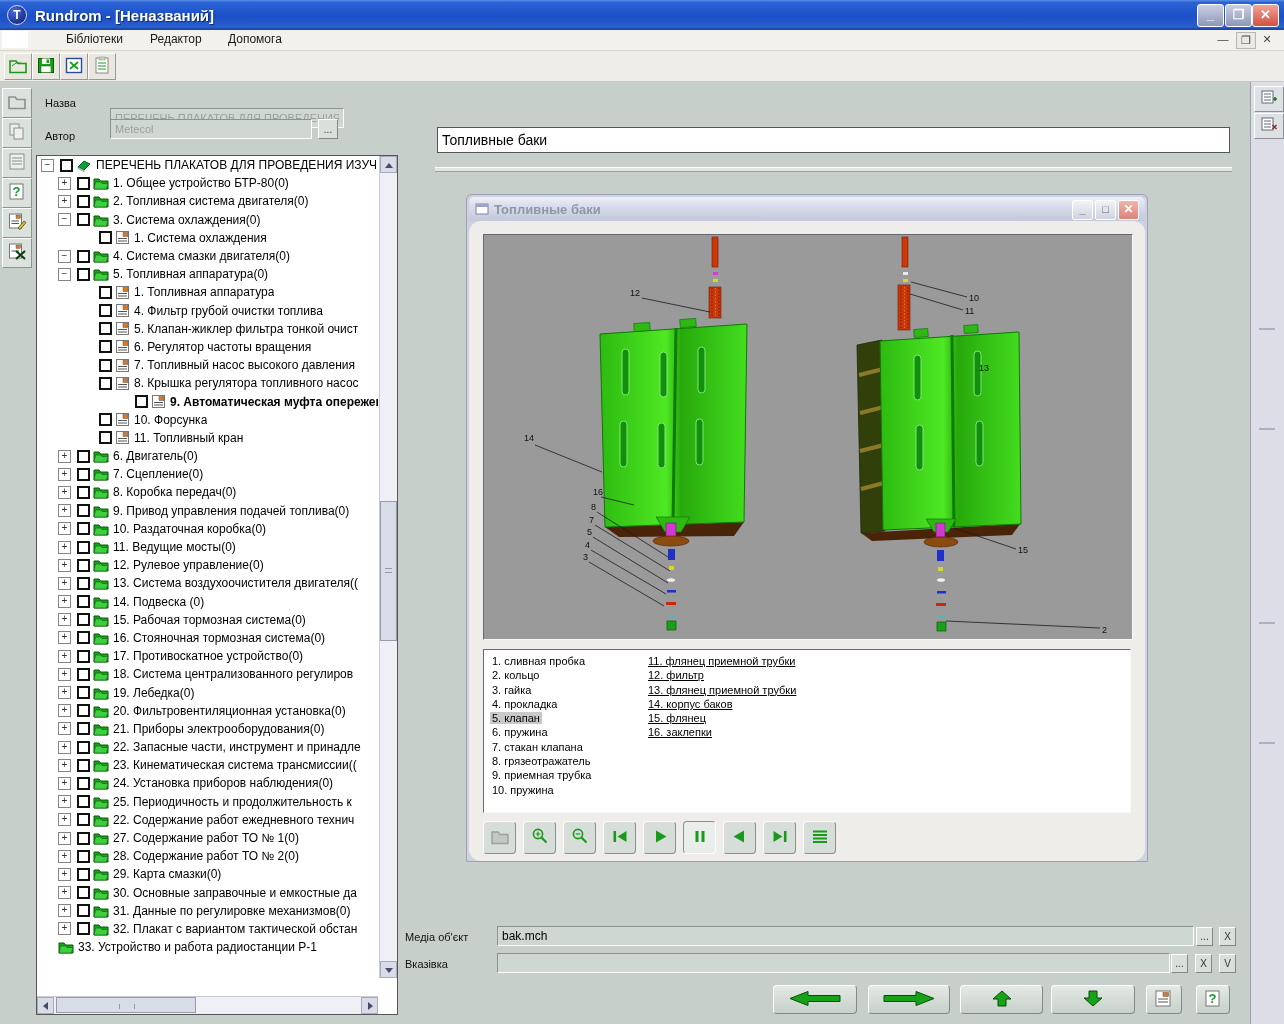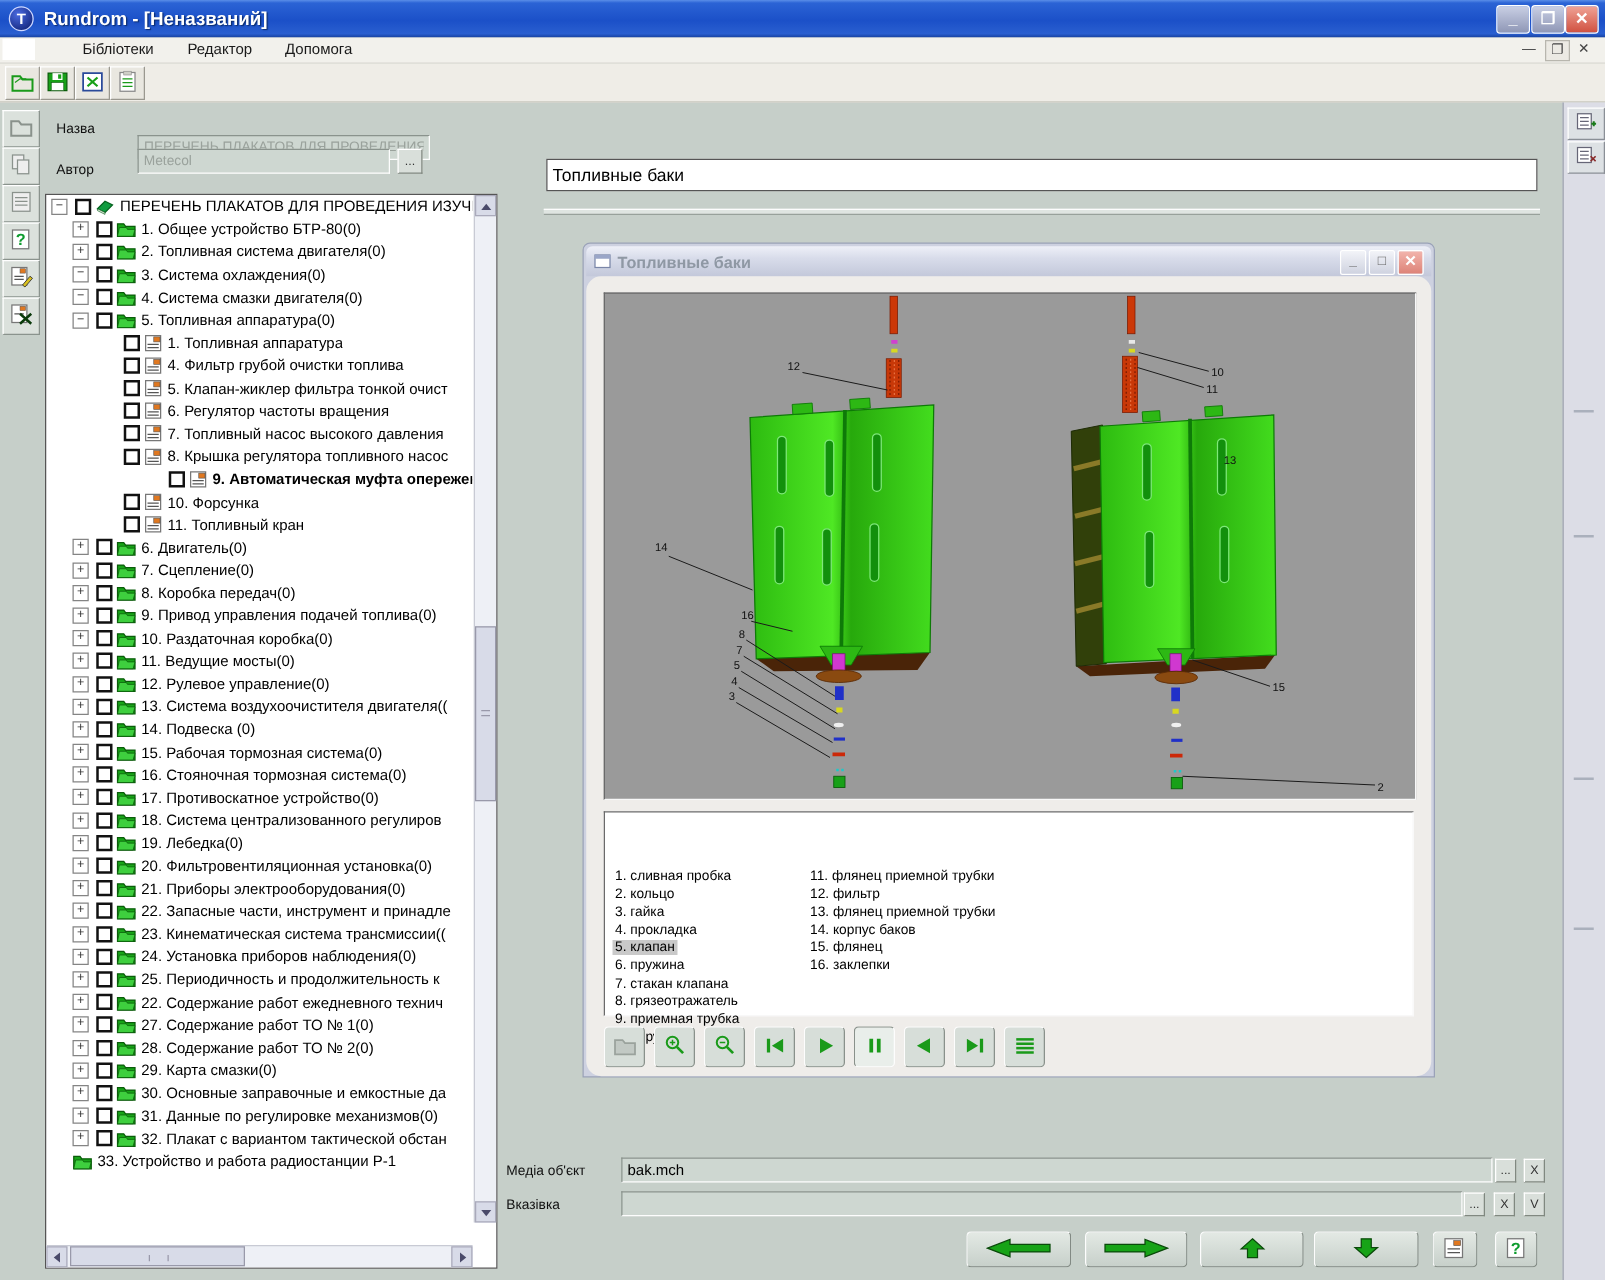--- a/index.html
+++ b/index.html
@@ -73,21 +73,21 @@
   .cwbtn{position:absolute;top:3px;width:19px;height:18px;border:1px solid #fff;border-radius:2px;
     text-align:center;line-height:16px;font-size:11px;font-weight:bold;color:#666;
     background:linear-gradient(180deg,#f2f3f8,#cfd3e0);}
   .cwbtn.close{background:linear-gradient(180deg,#f2b4ac,#dd8378);color:#fff;font-size:12px;}
   .childbody{position:absolute;left:2px;top:26px;right:2px;bottom:0;background:#efedea;border-radius:12px;}
 
   .imgpanel{position:absolute;left:14px;top:13px;width:648px;height:404px;background:#9a9a9a;
     border:1px solid;border-color:#6a6a6a #f8f8f8 #f8f8f8 #6a6a6a;}
   .partspanel{position:absolute;left:14px;top:428px;width:646px;height:162px;background:#fff;
     border:1px solid;border-color:#6a6a6a #f8f8f8 #f8f8f8 #6a6a6a;font-size:11px;color:#000;}
-  .pcol{position:absolute;top:4px;margin-top:40px;}
+  .pcol{position:absolute;top:4px;}
   .pline{height:14.3px;line-height:14.3px;white-space:nowrap;}
   .pline span{padding:0 2px;}
   .pline.sel span{background:#c9c9c9;}
 
   .vtoolbar{position:absolute;left:14px;top:600px;height:34px;}
   .vbtn{position:absolute;top:0;width:31px;height:31px;border-radius:4px;background:#d7ded9;
     border:1px solid;border-color:#fdfdfd #89918b #89918b #fdfdfd;}
   .vbtn.pressed{background:#e9eeea;border-color:#89918b #fdfdfd #fdfdfd #89918b;}
   .vbtn svg{display:block;margin:5px auto;}
 
@@ -249,20 +249,32 @@
         <div class="trow" style="padding-left: 21px;">
           <span class="exp">−</span>
           <span class="cb"></span>
           <span class="ticon">
             <svg width="16" height="14">
               <path d="M1 3 L6 3 L7.5 5 L15 5 L15 13 L1 13 Z" fill="#17a317" stroke="#0a5c0a"></path>
               <path d="M2.5 6 L8 6 L9 7.5 L15 7.5 L13.5 13 L1 13 Z" fill="#3ecf3e" stroke="#0a5c0a" stroke-width="0.6"></path>
             </svg>
           </span>
           <span class="tlabel">3. Система охлаждения(0)</span>
+        </div>
+        <div class="trow" style="padding-left: 62px;">
+          <span class="cb"></span>
+          <span class="ticon">
+            <svg width="15" height="15">
+              <rect x="1.5" y="1.5" width="12" height="12" fill="#fff" stroke="#777"></rect>
+              <rect x="8" y="2.5" width="5" height="4" fill="#e07820" stroke="#555" stroke-width="0.5"></rect>
+              <line x1="3" y1="8.5" x2="12" y2="8.5" stroke="#555"></line>
+              <line x1="3" y1="11" x2="12" y2="11" stroke="#555"></line>
+            </svg>
+          </span>
+          <span class="tlabel">1.  Система охлаждения</span>
         </div>
         <div class="trow" style="padding-left: 21px;">
           <span class="exp">−</span>
           <span class="cb"></span>
           <span class="ticon">
             <svg width="16" height="14">
               <path d="M1 3 L6 3 L7.5 5 L15 5 L15 13 L1 13 Z" fill="#17a317" stroke="#0a5c0a"></path>
               <path d="M2.5 6 L8 6 L9 7.5 L15 7.5 L13.5 13 L1 13 Z" fill="#3ecf3e" stroke="#0a5c0a" stroke-width="0.6"></path>
             </svg>
           </span>
@@ -851,21 +863,21 @@
             <div class="pline"><span>2. кольцо</span></div>
             <div class="pline"><span>3. гайка</span></div>
             <div class="pline"><span>4. прокладка</span></div>
             <div class="pline sel"><span>5. клапан</span></div>
             <div class="pline"><span>6. пружина</span></div>
             <div class="pline"><span>7. стакан клапана</span></div>
             <div class="pline"><span>8. грязеотражатель</span></div>
             <div class="pline"><span>9. приемная трубка</span></div>
             <div class="pline"><span>10. пружина</span></div>
           </div>
-        <div class="pcol" style="left:162px;" id="pcol2">
+        <div class="pcol" style="left:162px;text-decoration:underline;" id="pcol2">
             <div class="pline"><span>11. флянец приемной трубки</span></div>
             <div class="pline"><span>12. фильтр</span></div>
             <div class="pline"><span>13. флянец приемной трубки</span></div>
             <div class="pline"><span>14. корпус баков</span></div>
             <div class="pline"><span>15. флянец</span></div>
             <div class="pline"><span>16. заклепки</span></div>
           </div>
       </div>
 
       <div class="vtoolbar" id="vtoolbar">

